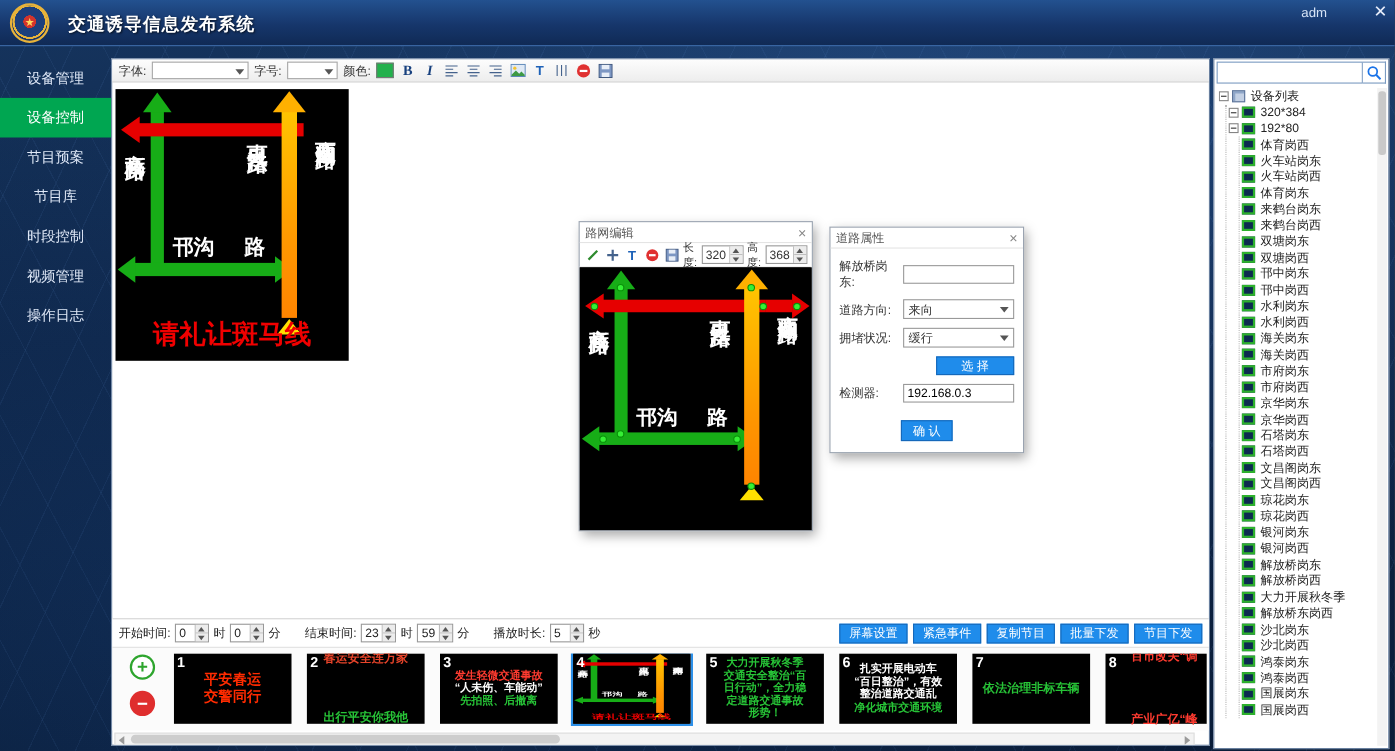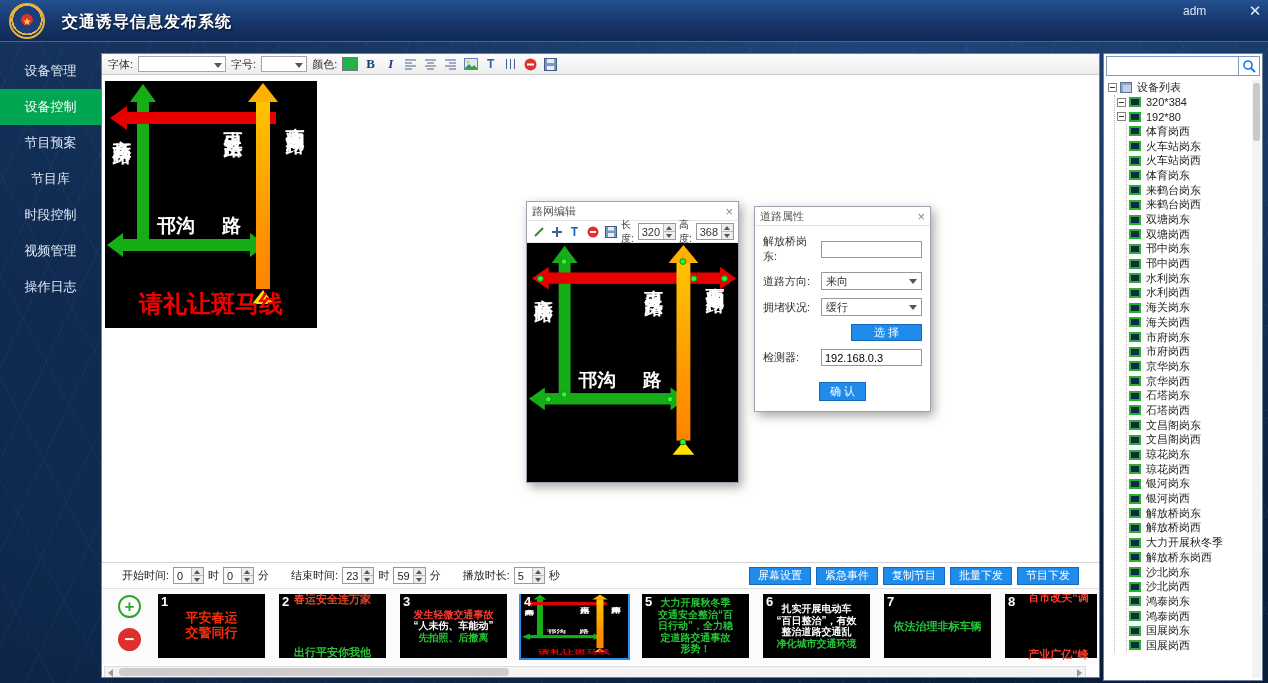--- a/index.html
+++ b/index.html
@@ -98,21 +98,21 @@
   .spin-val { min-width:17px; padding:0 3px; font-size:11px; display:flex; align-items:center; }
   .spin-arrows { width:12px; display:flex; flex-direction:column; border-left:1px solid #bbb; }
   .su,.sd { flex:1; position:relative; background:#ececec; }
   .su { border-bottom:1px solid #bbb; }
   .su::after { content:''; position:absolute; left:2px; top:2px; border-left:3px solid transparent;
     border-right:3px solid transparent; border-bottom:4px solid #555; }
   .sd::after { content:''; position:absolute; left:2px; top:2px; border-left:3px solid transparent;
     border-right:3px solid transparent; border-top:4px solid #555; }
   
   .schedule-bar { position:absolute; left:0; right:0; top:508px; height:26px; background:#fff;
-    border-top:1px solid #d4d4d4; display:flex; align-items:center; gap:4px; padding:0 20px; font-size:11px; color:#222; }
+    border-top:1px solid #d4d4d4; display:flex; align-items:center; gap:4px; padding:0 6px; font-size:11px; color:#222; }
   .gap14 { width:14px; }
   .sb-buttons { margin-left:auto; display:flex; gap:5px; }
   .blue-btn.sb { height:18px; padding:0 8px; }
   
   .program-strip { position:absolute; left:0; right:0; top:534px; height:76px; background:#fbfbfb; border-top:1px solid #e2e2e2; }
   .pm-btn { position:absolute; left:16px; width:23px; height:23px; border-radius:50%; display:flex;
     align-items:center; justify-content:center; font-size:17px; font-weight:bold; line-height:1; }
   .pm-btn.add { top:6px; border:2px solid #2ea52e; color:#2ea52e; background:#fff; }
   .pm-btn.del { top:39px; border:2px solid #df2e2e; color:#fff; background:#df2e2e; }
   .thumbs { position:absolute; left:56px; top:5px; right:2px; height:66px; display:flex; gap:14px; overflow:hidden; }

